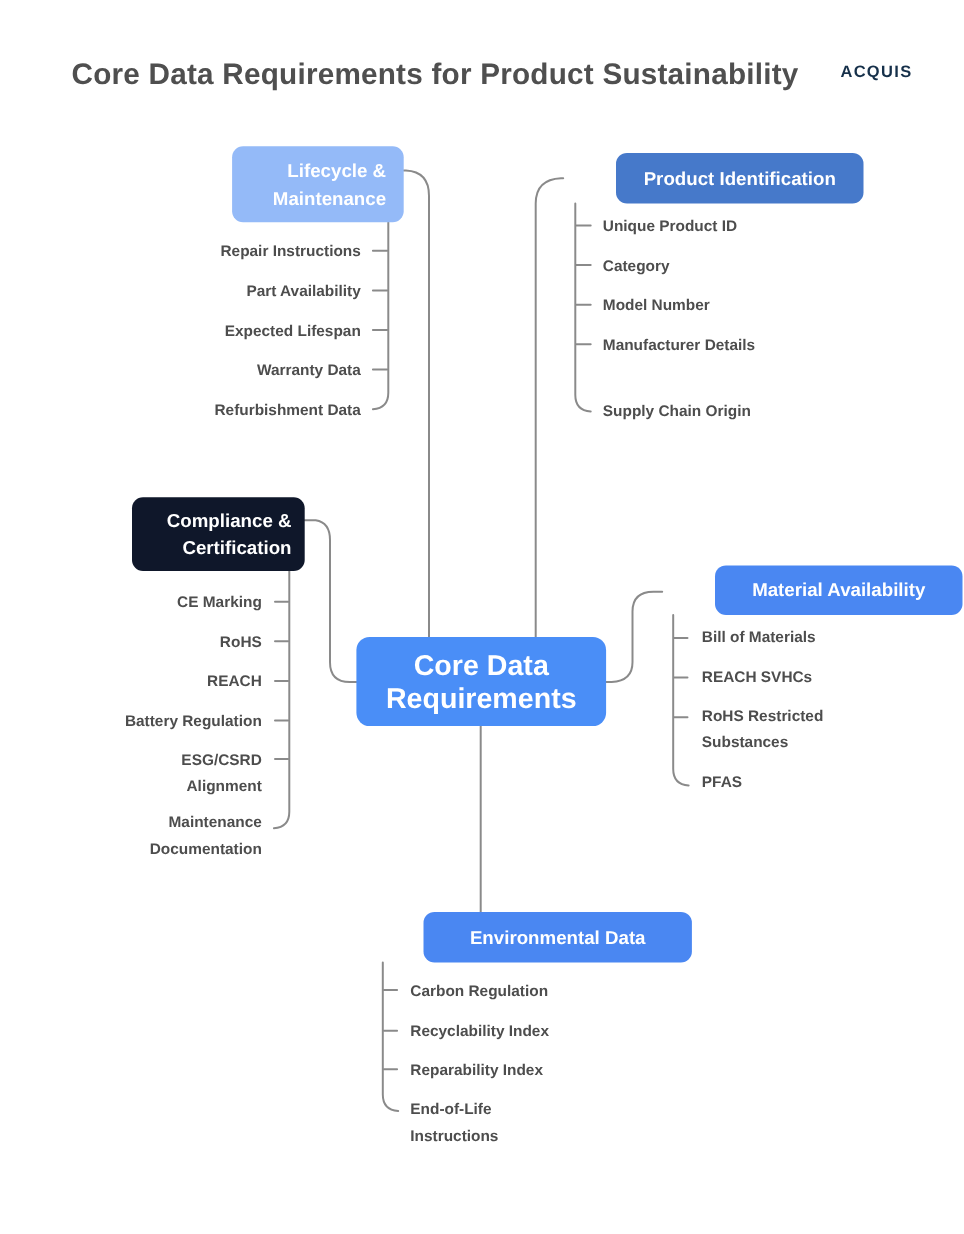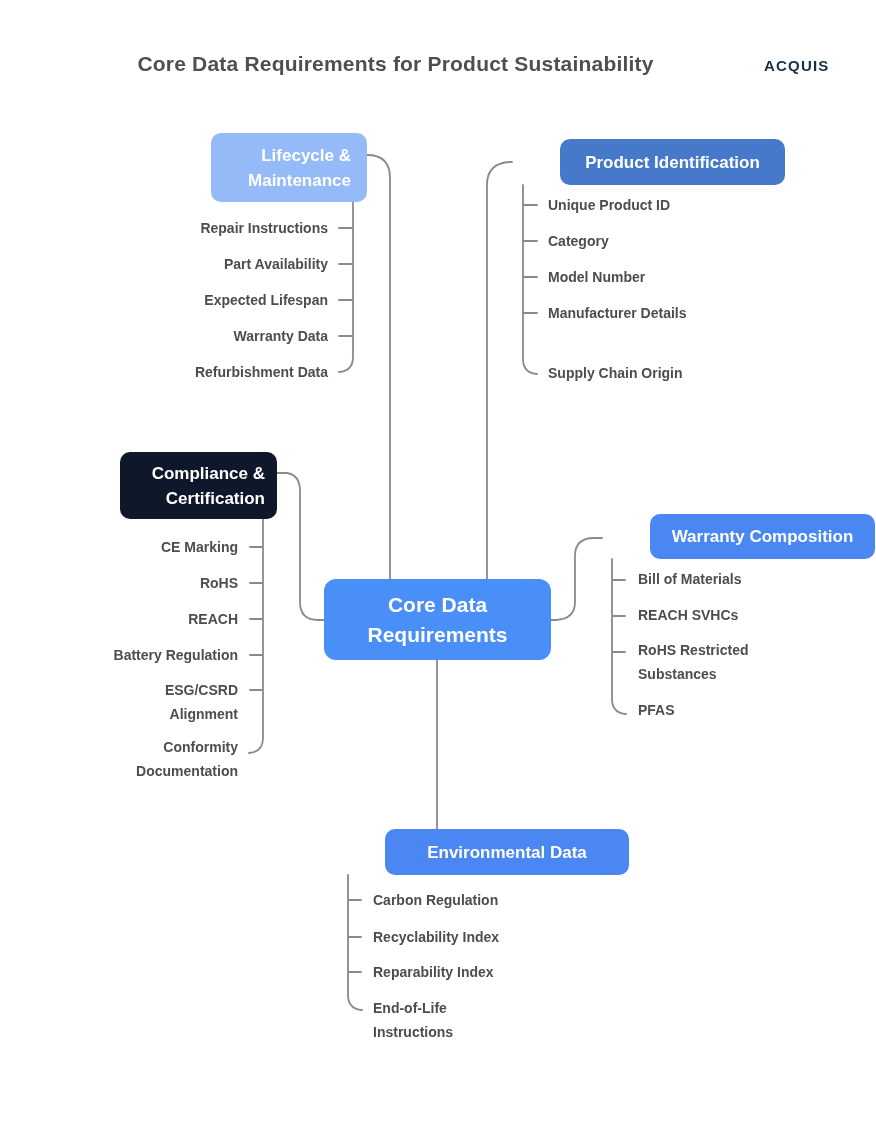--- a/index.html
+++ b/index.html
@@ -15,21 +15,21 @@
     position: absolute;
     left: 0; top: 0;
     width: 876px; height: 1122px;
     pointer-events: none;
   }
   .page-title {
     position: absolute;
     left: 0; top: 52px;
     width: 791px;
     text-align: center;
-    font-size: 21px;
+    font-size: 27px;
     font-weight: 700;
     color: #4f4f4f;
     letter-spacing: 0.2px;
   }
   .logo {
     position: absolute;
     top: 57px; left: 764px;
     font-size: 15px;
     font-weight: 700;
     color: #16304a;
@@ -41,21 +41,21 @@
     color: #ffffff;
     font-weight: 700;
     font-size: 17px;
     line-height: 25px;
     display: flex;
     align-items: center;
     box-sizing: border-box;
   }
   .node.center-node {
     border-radius: 12px;
-    font-size: 21px;
+    font-size: 26px;
     line-height: 30px;
     justify-content: center;
     text-align: center;
     padding: 0 18px;
   }
   .node.align-right { justify-content: flex-end; text-align: right; }
   .node.align-center { justify-content: center; text-align: center; white-space: nowrap; margin-left: 48px; }
   .leaf {
     position: absolute;
     font-size: 14px;
@@ -130,42 +130,42 @@
     <path d="M 348 875 L 348 995 Q 348 1009 362 1010"></path>
     <path d="M 349 900 L 361 900 M 349 937 L 361 937 M 349 972 L 361 972"></path>
   </svg>
 
   <div class="page-title">Core Data Requirements for Product Sustainability</div>
   <div class="logo">ACQUIS</div>
 
   <div class="node n-lifecycle align-right" style="background-color: rgb(148, 186, 248);">Lifecycle &amp; Maintenance</div>
   <div class="node n-product align-center" style="background-color: rgb(70, 121, 202);">Product Identification</div>
   <div class="node n-compliance align-right" style="background-color: #0f172a; text-align: right;">Compliance &amp; Certification</div>
-  <div class="node n-material align-center" style="background-color: rgb(74, 135, 242);">Warranty Composition</div>
+  <div class="node n-material align-center" style="background-color: rgb(74, 135, 242);">Material Availability</div>
   <div class="node n-environment align-center" style="background-color: rgb(74, 135, 242);">Environmental Data</div>
   <div class="node n-center center-node" style="background-color: rgb(74, 142, 247);">Core Data Requirements</div>
 
   <div class="leaf r lf-0">Repair Instructions</div>
   <div class="leaf r lf-1">Part Availability</div>
   <div class="leaf r lf-2">Expected Lifespan</div>
   <div class="leaf r lf-3">Warranty Data</div>
   <div class="leaf r wrap lf-4">Refurbishment Data</div>
 
   <div class="leaf l pi-0">Unique Product ID</div>
   <div class="leaf l pi-1">Category</div>
   <div class="leaf l pi-2">Model Number</div>
   <div class="leaf l wrap pi-3">Manufacturer Details</div>
   <div class="leaf l wrap pi-4">Supply Chain Origin</div>
 
   <div class="leaf r cc-0">CE Marking</div>
   <div class="leaf r cc-1">RoHS</div>
   <div class="leaf r cc-2">REACH</div>
   <div class="leaf r cc-3">Battery Regulation</div>
   <div class="leaf r wrap cc-4">ESG/CSRD Alignment</div>
-  <div class="leaf r wrap cc-5">Conformity Documentation</div>
+  <div class="leaf r wrap cc-5">Maintenance Documentation</div>
 
   <div class="leaf l mc-0">Bill of Materials</div>
   <div class="leaf l mc-1">REACH SVHCs</div>
   <div class="leaf l wrap mc-2">RoHS Restricted Substances</div>
   <div class="leaf l mc-3">PFAS</div>
 
   <div class="leaf l ed-0">Carbon Regulation</div>
   <div class="leaf l ed-1">Recyclability Index</div>
   <div class="leaf l ed-2">Reparability Index</div>
   <div class="leaf l wrap ed-3">End-of-Life Instructions</div>

